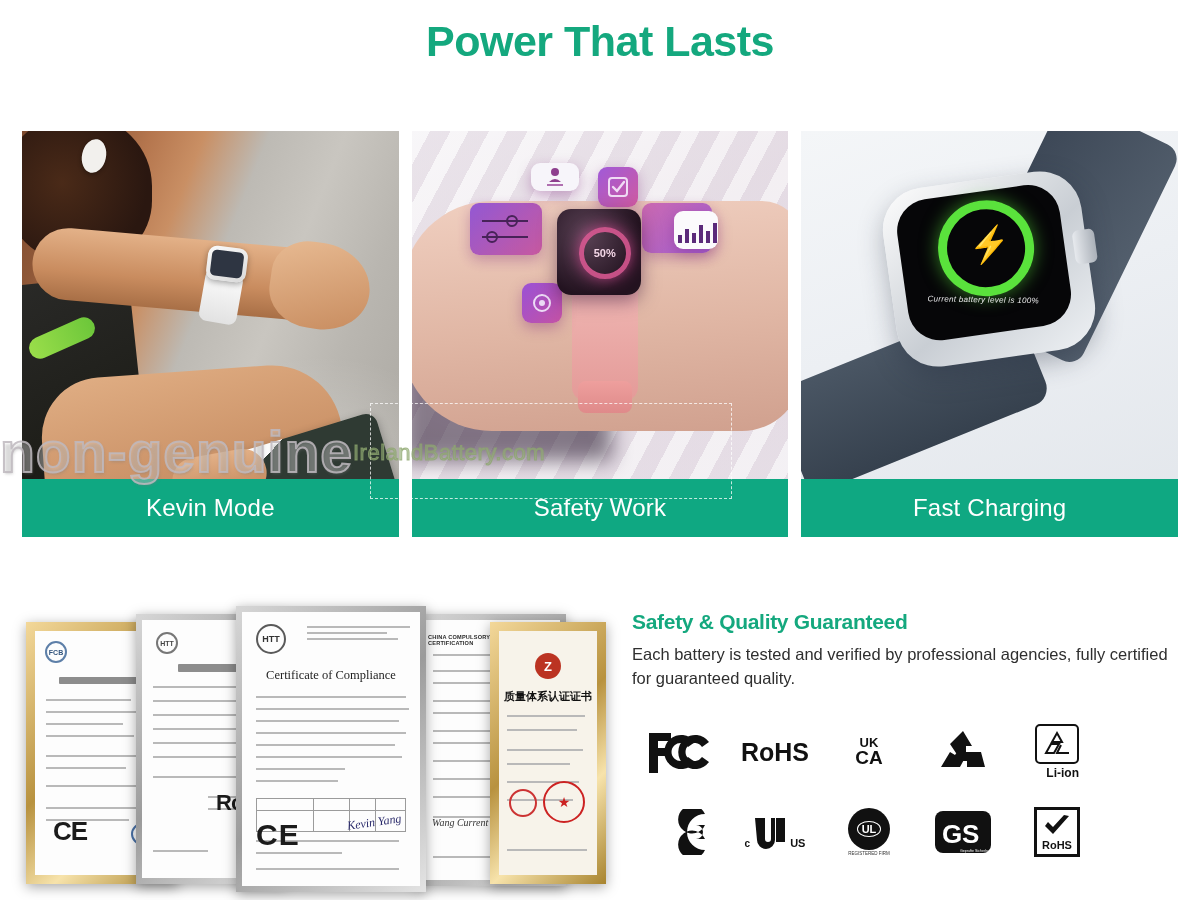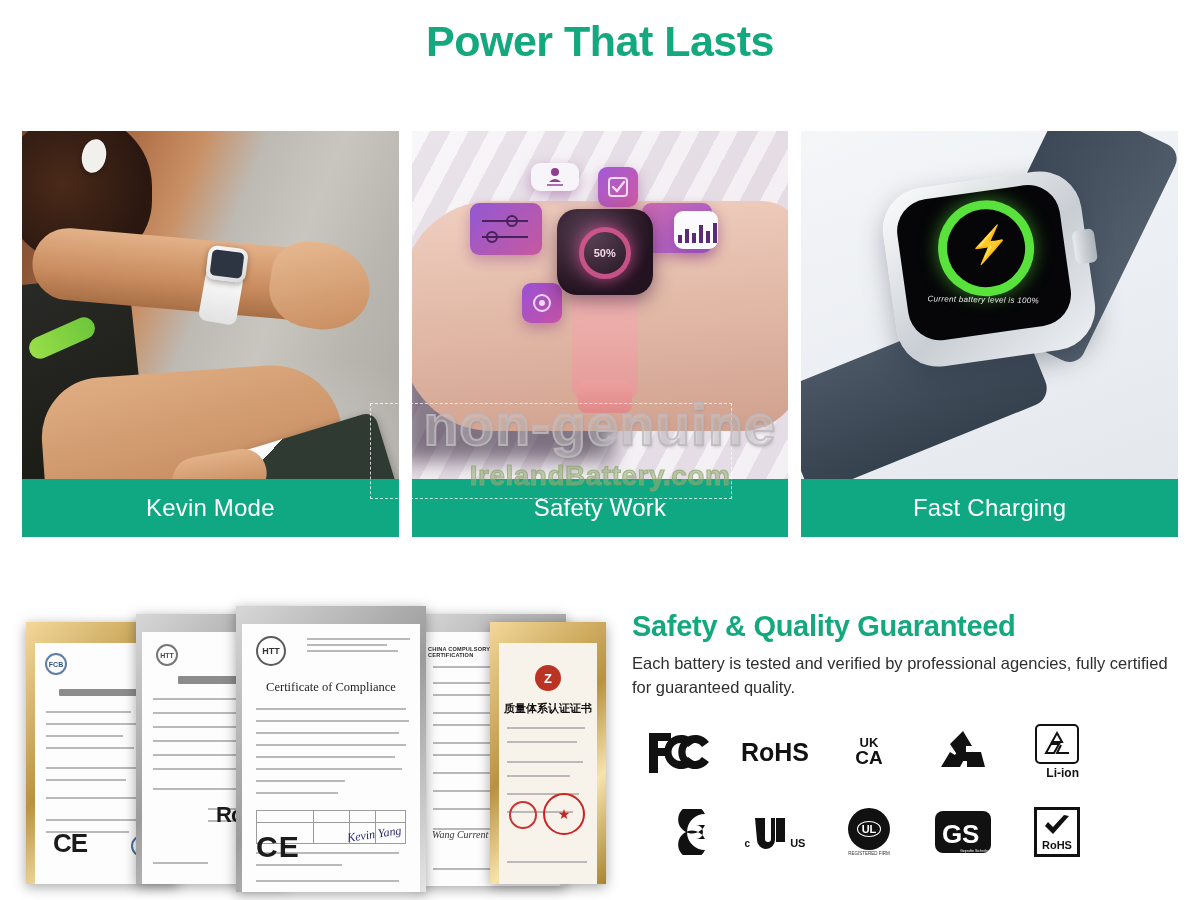--- a/index.html
+++ b/index.html
@@ -73,23 +73,23 @@
       background: linear-gradient(180deg,#e3b188,#c08457); border-radius:30px; transform:rotate(-10deg);}
 
   
   .ph2 { background: linear-gradient(150deg,#f1eef2 0%,#e7dfe6 40%,#e9e3ea 100%); }
   .ph2 .fabric { position:absolute; inset:0;
       background: repeating-linear-gradient(118deg, rgba(255,255,255,.5) 0 16px, rgba(225,215,225,.45) 16px 34px);}
   .ph2 .dark { position:absolute; left:-10px; top:180px; width:210px; height:150px;
       background: radial-gradient(ellipse at 40% 50%, #3d2540, #23142a 80%); filter: blur(10px); opacity:.55;}
   .ph2 .wrist { position:absolute; left:-10px; top:70px; width:400px; height:230px;
       background: linear-gradient(175deg,#f0cfc0,#e0b6a4 55%,#d0a08e); border-radius:90px 40px 60px 90px;}
-  .ph2 .wface { position:absolute; left:145px; top:78px; width:96px; height:86px;
+  .ph2 .wface { position:absolute; left:145px; top:78px; width:84px; height:86px;
       background: radial-gradient(ellipse at 35% 30%, #5a4255, #231320 70%);
-      border-radius:20px; box-shadow:0 6px 18px rgba(60,20,60,.5);}
+      border-radius:14px; box-shadow:0 6px 18px rgba(60,20,60,.5);}
   .ph2 .gauge { position:absolute; left:22px; top:18px; width:52px; height:52px; border-radius:50%;
       border:5px solid rgba(225,90,150,.85); box-shadow:0 0 16px rgba(230,80,160,.7);
       display:flex; align-items:center; justify-content:center;}
   .ph2 .gauge span { font-size:11px; color:#f5d8e8; font-weight:bold; }
   .ph2 .band { position:absolute; left:160px; top:150px; width:66px; height:120px;
       background: linear-gradient(180deg,#f0b8b4,#e49a98); border-radius:10px 10px 14px 14px;}
   .ph2 .band2 { position:absolute; left:166px; top:250px; width:54px; height:32px;
       background: linear-gradient(180deg,#ee9f9d,#df8a8a); border-radius:8px;}
   .tile { position:absolute; border-radius:9px; box-shadow:0 5px 14px rgba(120,30,120,.35); }
   .t1 { left:58px; top:72px; width:72px; height:52px; background: linear-gradient(135deg,#8b4fd6,#c5509e); opacity:.92;}
@@ -117,60 +117,60 @@
   .ph3 .bolt { position:absolute; left:50%; top:40%; margin-left:-13px; margin-top:-20px;
       font-size:34px; color:#5ae23c; line-height:1;}
   .ph3 .scrtxt { position:absolute; left:20px; bottom:26px; width:160px;
       font-size:8px; color:#e9e9ea; transform: rotate(9deg); letter-spacing:.3px; font-style:italic; white-space:nowrap;}
   .ph3 .crown { position:absolute; right:-9px; top:64px; width:22px; height:34px;
       background: linear-gradient(90deg,#e7eaee,#aab0b8); border-radius:6px;}
 
   
   .watermark {
     position: absolute; left: 0; right: 0; top: 392px; height: 120px;
-    display: flex; flex-direction: column; align-items: center;
+    display: flex; align-items: center;
     pointer-events: none; z-index: 6;
   }
   .wm-main {
     font-size: 57px; font-weight: bold; letter-spacing: 1px;
     color: rgba(255,255,255,0.22);
     -webkit-text-stroke: 2px rgba(190,185,190,0.85);
     text-shadow: 1px 2px 3px rgba(120,120,120,.35);
   }
   .wm-sub {
-    margin-top: 2px; font-size: 28px; font-weight: bold; letter-spacing: .5px;
+    margin-top: 2px; font-size: 22px; font-weight: normal; letter-spacing: .5px;
     color: rgba(150,175,120,0.55);
     -webkit-text-stroke: 1px rgba(140,165,110,0.75);
   }
   .wm-frame {
     position: absolute; left: 370px; top: 403px; width: 362px; height: 96px;
     border: 1px dashed rgba(255,255,255,.75); z-index: 5; pointer-events:none;
   }
 
   
   .bottom { position: absolute; top: 592px; left: 0; width: 1200px; height: 308px; }
 
   .certs { position: absolute; left: 18px; top: 8px; width: 590px; height: 292px; }
   .cert {
     position: absolute; background: #fbfbfb;
     box-shadow: 0 3px 12px rgba(0,0,0,.35);
     overflow: hidden;
   }
   .frame-gold { padding: 9px; background: linear-gradient(135deg,#f3d89a,#b8923f 45%,#f7e3ab 70%,#a8842f); }
   .frame-silver { padding: 6px; background: linear-gradient(135deg,#d7d7d7,#9b9b9b 50%,#e4e4e4); }
-  .doc { position:relative; width:100%; height:100%; background:#fdfdfd;margin-top:12px; }
+  .doc { position:relative; width:100%; height:100%; background:#fdfdfd; }
   .doc .ln { position:absolute; left:8%; height:2px; background:#b9b9b9; }
   .doc .hd { position:absolute; left:14%; right:14%; height:7px; background:#8d8d8d; border-radius:1px; }
   .doc .seal { position:absolute; border-radius:50%; border:2px solid #c23; }
   .doc .ce { position:absolute; font-size:13px; font-weight:bold; color:#1b1b1b; letter-spacing:-1px; }
   .doc .logo { position:absolute; width:22px; height:22px; border-radius:50%; border:2px solid #5d7fa8;
       font-size:7px; color:#33557e; display:flex; align-items:center; justify-content:center; font-weight:bold;}
 
   .safety { position: absolute; left: 632px; top: 18px; width: 548px; }
-  .safety-title { font-size: 29px; font-weight: bold; color: #14a87e; letter-spacing:-0.3px; }
+  .safety-title { font-size: 21px; font-weight: bold; color: #14a87e; letter-spacing:-0.3px; }
   .safety-text { margin-top: 9px; font-size: 16.5px; color: #2f2f2f; line-height: 1.45; }
 
   .badges { position: absolute; left: 634px; top: 120px; width: 470px; }
   .badge-row { display: flex; align-items: center; height: 80px; }
   .badge { width: 94px; height: 78px; display: flex; align-items: center; justify-content: center; }
   .b-txt { font-weight: bold; color: #111; }
 
   svg { display:block; }
 </style>
 </head>

